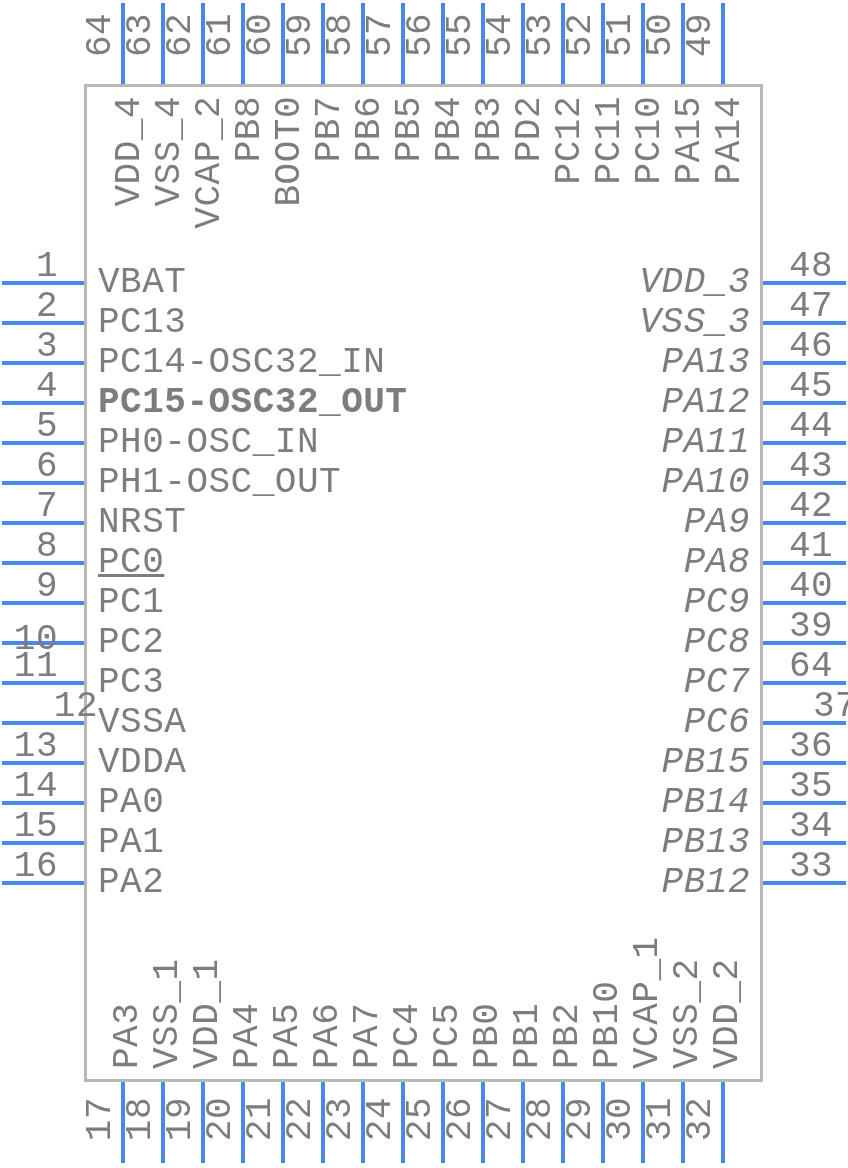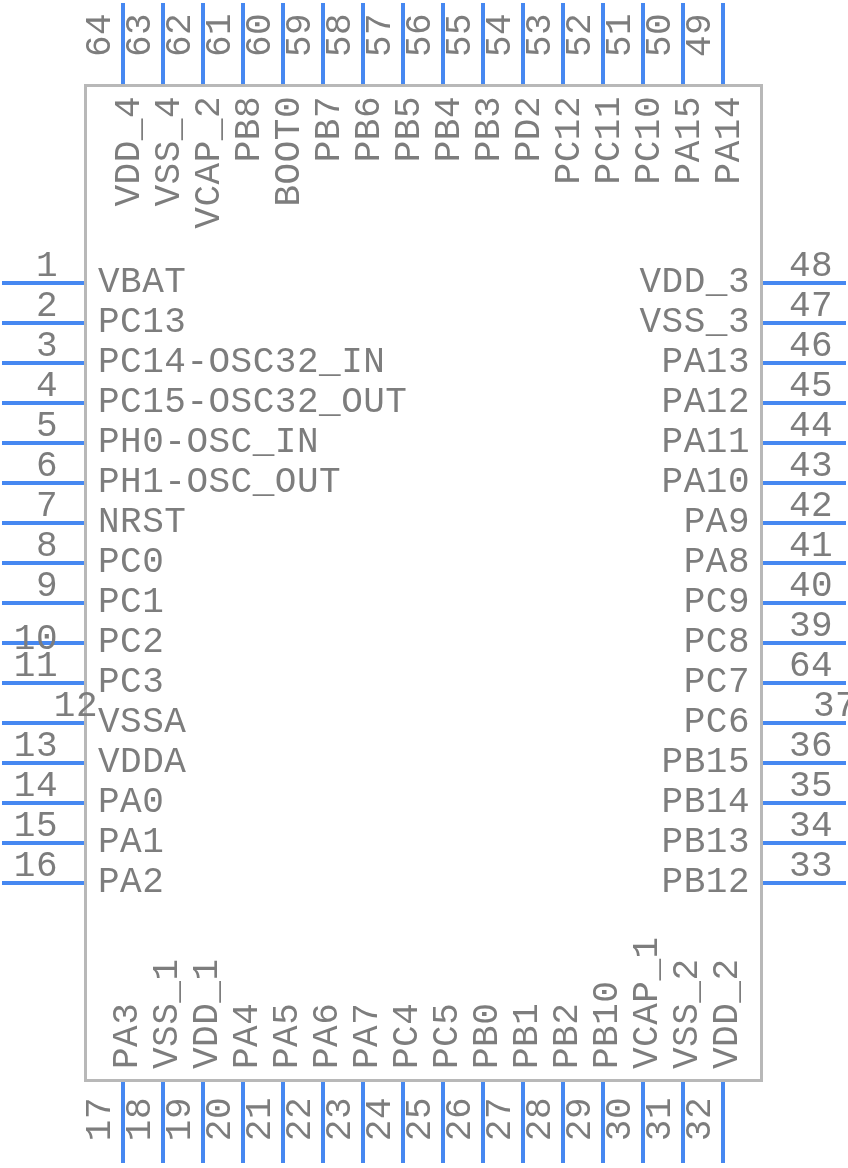--- a/index.html
+++ b/index.html
@@ -33,20 +33,21 @@
   
   .vtext-down{
     transform:rotate(-90deg) translateX(-100%);
     transform-origin:0 0;
   }
   .num-right-align{
     width:52px;
     text-align:right;
   }
   .label-right{
+    font-style:italic;
   }
   .pin-line{
     position:absolute;
     background:var(--pin-line,#4688f1);
   }
 </style>
 </head>
 <body>
 
 <div id="canvas">
@@ -152,33 +153,33 @@
       <div class="txt num-right-align" style="left: 6px; top: 247px;">1</div>
       <div class="txt" style="left: 98px; top: 263px;">VBAT</div>
       <div class="pin-line" style="left: 2px; top: 321px; width: 82px; height: 4px;"></div>
       <div class="txt num-right-align" style="left: 6px; top: 287px;">2</div>
       <div class="txt" style="left: 98px; top: 303px;">PC13</div>
       <div class="pin-line" style="left: 2px; top: 361px; width: 82px; height: 4px;"></div>
       <div class="txt num-right-align" style="left: 6px; top: 327px;">3</div>
       <div class="txt" style="left: 98px; top: 343px;">PC14-OSC32_IN</div>
       <div class="pin-line" style="left: 2px; top: 401px; width: 82px; height: 4px;"></div>
       <div class="txt num-right-align" style="left: 6px; top: 367px;">4</div>
-      <div class="txt" style="left: 98px; top: 383px;">PC15-OSC32_OUT</div>
+      <div class="txt" style="left: 98px; top: 383px; font-weight: bold;">PC15-OSC32_OUT</div>
       <div class="pin-line" style="left: 2px; top: 441px; width: 82px; height: 4px;"></div>
       <div class="txt num-right-align" style="left: 6px; top: 407px;">5</div>
       <div class="txt" style="left: 98px; top: 423px;">PH0-OSC_IN</div>
       <div class="pin-line" style="left: 2px; top: 481px; width: 82px; height: 4px;"></div>
       <div class="txt num-right-align" style="left: 6px; top: 447px;">6</div>
       <div class="txt" style="left: 98px; top: 463px;">PH1-OSC_OUT</div>
       <div class="pin-line" style="left: 2px; top: 521px; width: 82px; height: 4px;"></div>
       <div class="txt num-right-align" style="left: 6px; top: 487px;">7</div>
       <div class="txt" style="left: 98px; top: 503px;">NRST</div>
       <div class="pin-line" style="left: 2px; top: 561px; width: 82px; height: 4px;"></div>
       <div class="txt num-right-align" style="left: 6px; top: 527px;">8</div>
-      <div class="txt" style="left: 98px; top: 543px;">PC0</div>
+      <div class="txt" style="left: 98px; top: 543px; text-decoration: underline;">PC0</div>
       <div class="pin-line" style="left: 2px; top: 601px; width: 82px; height: 4px;"></div>
       <div class="txt num-right-align" style="left: 6px; top: 567px;">9</div>
       <div class="txt" style="left: 98px; top: 583px;">PC1</div>
       <div class="pin-line" style="left: 2px; top: 641px; width: 82px; height: 4px;"></div>
       <div class="txt num-right-align" style="left: 6px; top: 620px;">10</div>
       <div class="txt" style="left: 98px; top: 623px;">PC2</div>
       <div class="pin-line" style="left: 2px; top: 681px; width: 82px; height: 4px;"></div>
       <div class="txt num-right-align" style="left: 6px; top: 647px;">11</div>
       <div class="txt" style="left: 98px; top: 663px;">PC3</div>
       <div class="pin-line" style="left: 2px; top: 721px; width: 82px; height: 4px;"></div>

